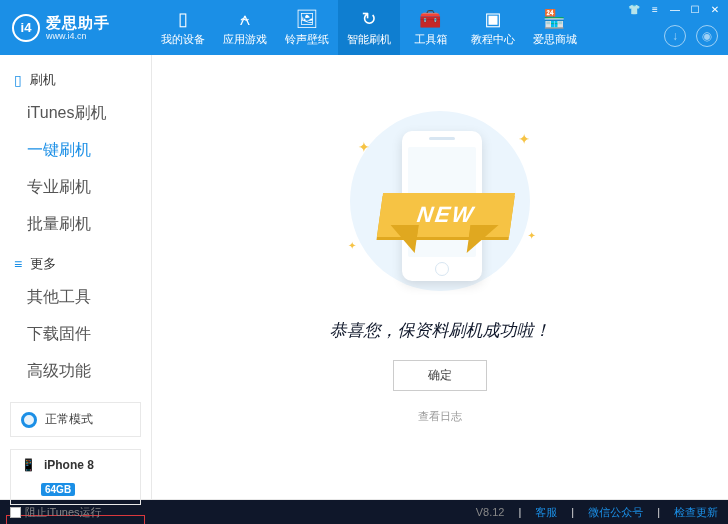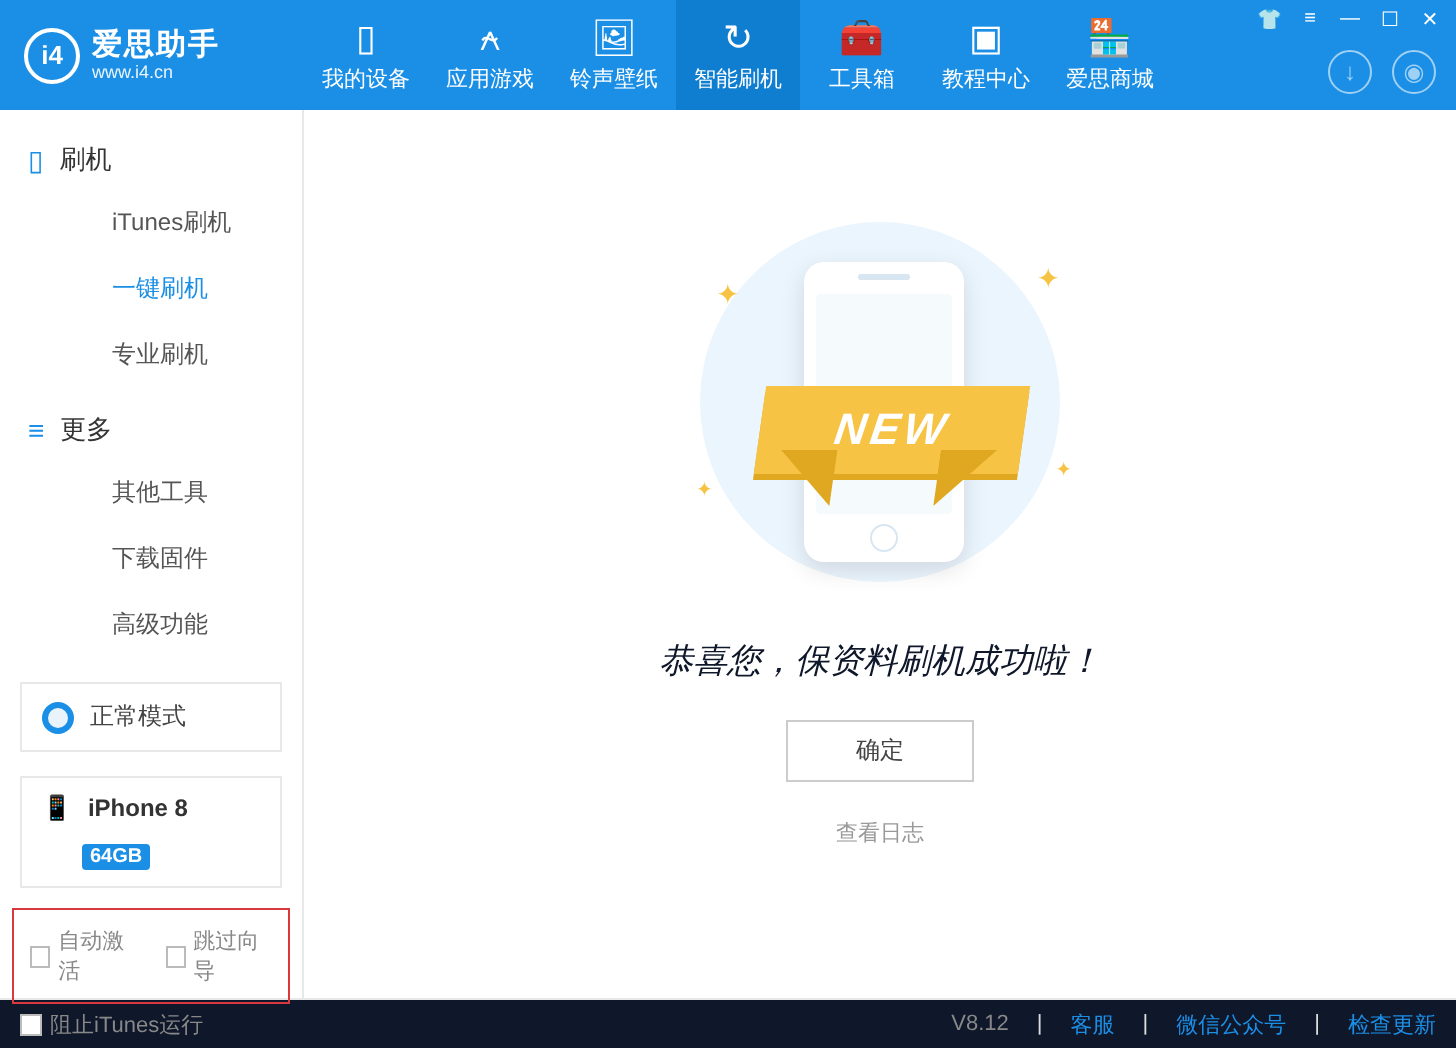--- a/index.html
+++ b/index.html
@@ -24,21 +24,21 @@
     .header-right { position: absolute; right: 10px; bottom: 8px; display: flex; gap: 10px; }
     .circ-btn { width: 22px; height: 22px; border: 1.5px solid #9fd1f5; border-radius: 50%; display: flex; align-items: center; justify-content: center; color: #9fd1f5; cursor: pointer; font-size: 12px; }
     
     
     .main { display: flex; height: 444px; }
     .sidebar { width: 152px; border-right: 1px solid #e8e8e8; display: flex; flex-direction: column; background: #fff; }
     .side-scroll { flex: 1; padding-top: 10px; }
     .side-section { margin-bottom: 6px; }
     .side-header { padding: 6px 14px; font-size: 13px; color: #333; display: flex; align-items: center; gap: 8px; cursor: pointer; }
     .side-header .hicon { color: #1b8fe6; font-size: 14px; }
-    .side-item { padding: 8px 14px 8px 56px; font-size: 12px; color: #555; cursor: pointer; }
+    .side-item { padding: 8px 14px 8px 27px; font-size: 16px; color: #555; cursor: pointer; }
     .side-item.active { color: #1b8fe6; }
     
     .mode-box, .device-box { border: 1px solid #e8e8e8; border-radius: 0; margin: 6px 10px; padding: 8px 10px; display: flex; align-items: center; gap: 8px; font-size: 12px; color: #444; }
     .mode-box .dot { width: 16px; height: 16px; border-radius: 50%; background: #e8f3fc; border: 3px solid #1b8fe6; }
     .device-box { flex-wrap: wrap; }
     .dev-icon { color: #1b8fe6; }
     .dev-name { font-weight: bold; color: #333; }
     .badge { background: #1b8fe6; color: #fff; font-size: 10px; padding: 1px 4px; border-radius: 2px; margin-left: 20px; margin-top: 3px; font-weight: bold; }
     
     .redbox { border: 1.5px solid #d9383d; margin: 4px 6px 6px 6px; padding: 8px 8px; display: flex; gap: 14px; align-items: center; }
@@ -132,20 +132,21 @@
   <div class="sidebar">
     <div class="side-scroll">
       <div class="side-section">
         <div class="side-header">
           <span class="hicon">▯</span>
           <span>刷机</span>
         </div>
         <div class="side-item">iTunes刷机</div>
         <div class="side-item active">一键刷机</div>
         <div class="side-item">专业刷机</div>
+        <div class="side-item">批量刷机</div>
       </div>
       <div class="side-section">
         <div class="side-header">
           <span class="hicon">≡</span>
           <span>更多</span>
         </div>
         <div class="side-item">其他工具</div>
         <div class="side-item">下载固件</div>
         <div class="side-item">高级功能</div>
       </div>

